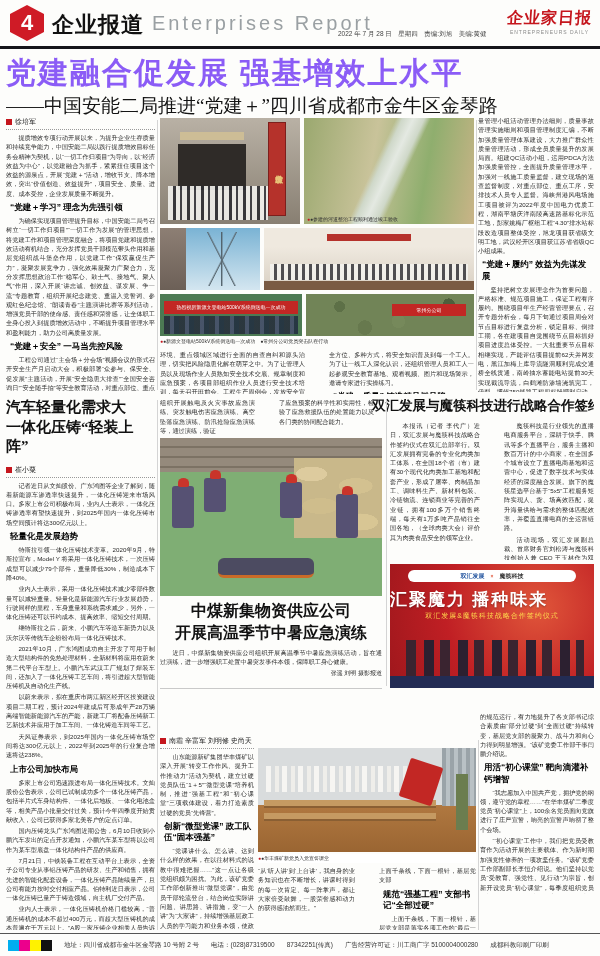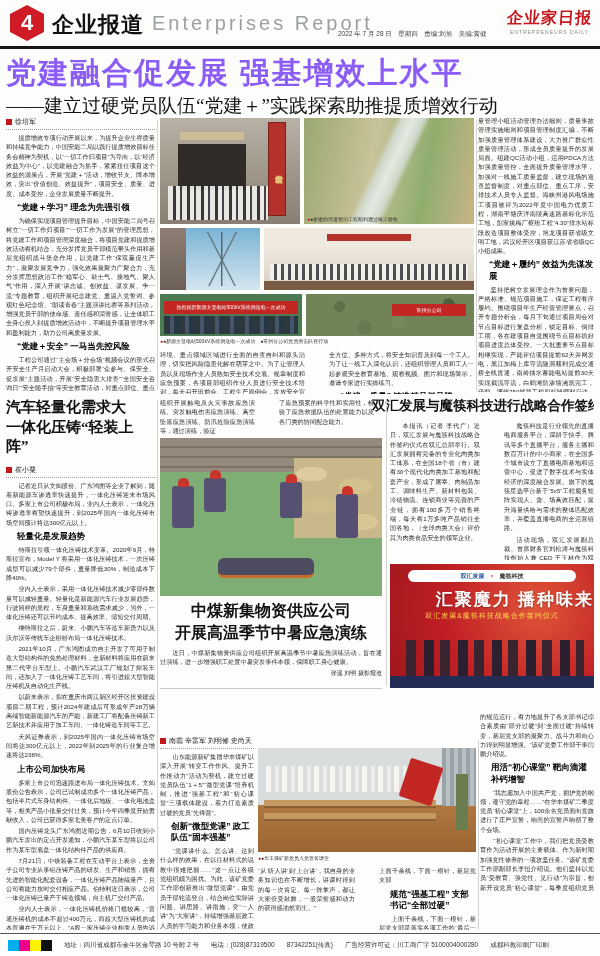--- a/index.html
+++ b/index.html
@@ -18,21 +18,21 @@
   .mastEn{font-size:5px;color:#8a8a8a;letter-spacing:1px;}
   .topRule{position:absolute;left:0;top:46px;width:600px;height:3px;background:#15151a;}
   
   .h1{left:6px;top:53px;width:592px;height:39px;font-size:30px;font-weight:bold;color:#8b5cf6;
       letter-spacing:2px;font-family:"Liberation Serif",serif;white-space:nowrap;}
   .h2{left:6px;top:93px;width:580px;height:24px;font-size:19px;color:#141414;font-family:"Liberation Serif",serif;white-space:nowrap;}
   
   .byline{font-size:7px;color:#222;border-bottom:1px dotted #999;padding-bottom:2px;margin-bottom:3px;}
   .rsq{display:inline-block;width:6px;height:6px;background:#c5161d;margin-right:3px;vertical-align:middle;}
   .body p{margin:0 0 2px 0;font-size:6.2px;line-height:1.5;text-align:justify;text-indent:2em;color:#2a2a2a;}
-  .subhd{font-size:8.5px;font-weight:bold;color:#000;margin:4px 0 3px 11px;line-height:1.3;}
+  .subhd{font-size:8.5px;font-weight:bold;color:#000;margin:4px 0 3px 4px;line-height:1.3;}
   .cols2{display:flex;gap:24px;}
   .cols2>div{flex:1;}
   .vline{position:absolute;width:1px;background:#d4d4d4;}
   
   .ph{position:absolute;overflow:hidden;}
   .cap{font-size:5px;color:#333;}
   .capdot{color:#c5161d;}
   
   .plaque{position:absolute;right:14px;top:4px;width:16px;height:92px;background:#b5322b;border:1px solid #7d1f1c;
           color:#e9c77b;font-size:8px;writing-mode:vertical-rl;text-align:center;line-height:14px;font-family:"Liberation Serif",serif;}
@@ -64,21 +64,21 @@
          radial-gradient(ellipse 30px 13px at 30% 60%,#cfbd8c 60%,transparent 61%),
          radial-gradient(ellipse 30px 14px at 75% 80%,#d8c694 60%,transparent 61%),#c9b88a;}
   .fig{position:absolute;width:22px;height:42px;background:#565173;border-radius:3px;}
   .fig:before{content:"";position:absolute;left:6px;top:-8px;width:11px;height:9px;border-radius:50% 50% 20% 20%;background:#c9342a;}
   .lying{position:absolute;left:58px;bottom:18px;width:96px;height:17px;background:#4c4b61;border-radius:6px;border-bottom:3px solid #c96b28;}
   
   .adbox{background:radial-gradient(circle at 72% 35%,#e0563a,#c01f24 55%,#9d171c);}
   .adlogos{position:absolute;left:18px;right:18px;top:6px;height:12px;background:#fff;border-radius:6px;
            display:flex;align-items:center;justify-content:center;gap:6px;font-size:6px;font-weight:bold;}
   .adlogoL{color:#1c4f9c;} .adlogoR{color:#333;} .adx{color:#e0563a;font-size:5px;}
-  .adSlogan{position:absolute;left:0;right:0;top:24px;text-align:right;color:#fff;font-size:17px;font-weight:bold;
+  .adSlogan{position:absolute;left:0;right:0;top:24px;text-align:left;color:#fff;font-size:17px;font-weight:bold;
             letter-spacing:2px;font-family:"Liberation Serif",serif;text-shadow:0 1px 2px rgba(0,0,0,.35);}
   .adSub{position:absolute;left:0;right:0;top:47px;text-align:center;color:#ffd84d;font-size:7px;letter-spacing:1px;}
   .adppl{position:absolute;left:10px;right:10px;bottom:12px;height:36px;
          background:repeating-linear-gradient(90deg,transparent 0 6px,#3a2430 6px 16px,transparent 16px 24px,#2c2030 24px 34px);}
   .adtable{position:absolute;left:0;right:0;bottom:0;height:12px;background:#232c54;}
   
   .oathwall{position:absolute;inset:0;background:linear-gradient(#d9dcdd 55%,#b07840 55%,#9a6532);}
   .curtain{position:absolute;right:0;top:0;width:34px;height:58px;background:repeating-linear-gradient(90deg,#9aa3a8 0 4px,#b9c1c5 4px 8px);}
   .desks{position:absolute;left:6px;right:40px;top:52px;height:26px;
          background:repeating-linear-gradient(#c59a62 0 6px,#8a5f33 6px 8px,transparent 8px 13px);}
@@ -113,21 +113,21 @@
     <div class="secEn">Enterprises Report</div>
     <div class="dateLine">2022 年 7 月 28 日　星期四　责编:刘旭　美编:黄健</div>
     <div class="masthead">
       <div class="mastCn">企业家日报</div>
       <div class="mastEn">ENTREPRENEURS DAILY</div>
     </div>
   </div>
   <div class="topRule"></div>
 
   <div class="abs h1">党建融合促发展 强基增效上水平</div>
-  <div class="abs h2">——建立过硬党员队伍“党建＋”实践探索助推提质增效行动</div>
+  <div class="abs h2">——中国安能二局推进“党建＋”四川省成都市金牛区金琴路</div>
 
   <div class="abs body" style="left:6px;top:117px;width:149px;height:276px;">
     <div class="byline"><span class="rsq"></span><span>徐培军</span></div>
     <p>提质增效专项行动开展以来，为提升企业生存质量和持续竞争能力，中国安能二局以践行提质增效目标任务会精神为契机，以“一切工作归项目”为导向，以“经济效益为中心”，以党建融合为抓手，紧紧扭住项目这个效益的源泉点，开展“党建＋”活动，增收节支、降本增效，突出“价值创造、效益提升”，项目安全、质量、进度、成本受控，企业发展质量不断提升。</p>
     <div class="subhd">“党建＋学习” 理念为先强引领</div>
     <p>为确保实现项目管理提升目标，中国安能二局号召树立“一切工作归项目”“一切工作为发展”的管理思想，将党建工作和项目管理深度融合，将项目党建和提质增效活动有机结合，充分发挥党员干部模范带头作用和基层党组织战斗堡垒作用，以党建工作“保双赢促生产力”，凝聚发展竞争力，强化效果凝聚力广聚合力，充分发挥思想政治工作“稳军心、鼓士气、接地气、聚人气”作用，深入开展“讲忠诚、创效益、谋发展、争一流”专题教育，组织开展纪念建党、重温入党誓词、参观红色纪念馆、“朗读青春”主题演讲比赛等系列活动，增强党员干部的使命感、责任感和荣誉感，让全体职工全身心投入到提质增效活动中，不断提升项目管理水平和盈利能力，助力公司高质量发展。</p>
     <div class="subhd">“党建＋安全” 一马当先控风险</div>
     <p>工程公司通过“主会场＋分会场”视频会议的形式召开安全生产月启动大会，积极部署“众参与、保安全、促发展”主题活动，开展“安全隐患大排查”“全国安全咨询日”“安全随手拍”等安全教育活动，对重点部位、重点工序、受控环节实行专人监督，对施工现场</p>
   </div>
 

